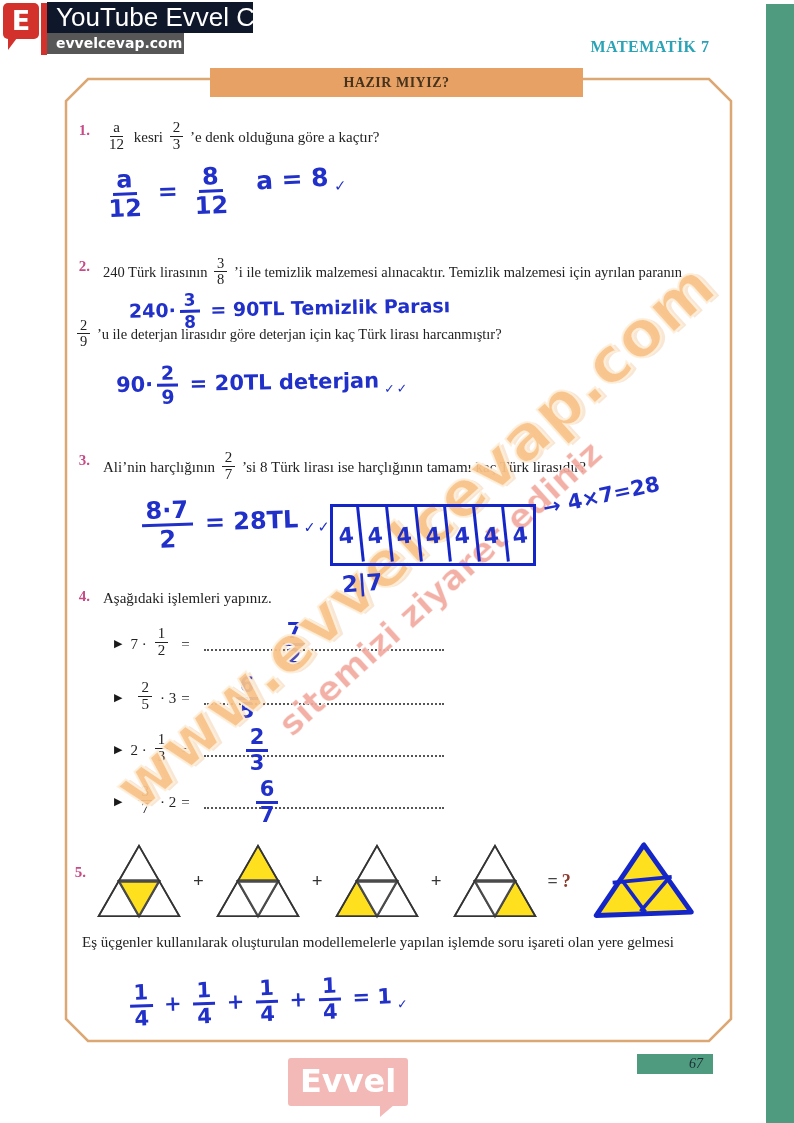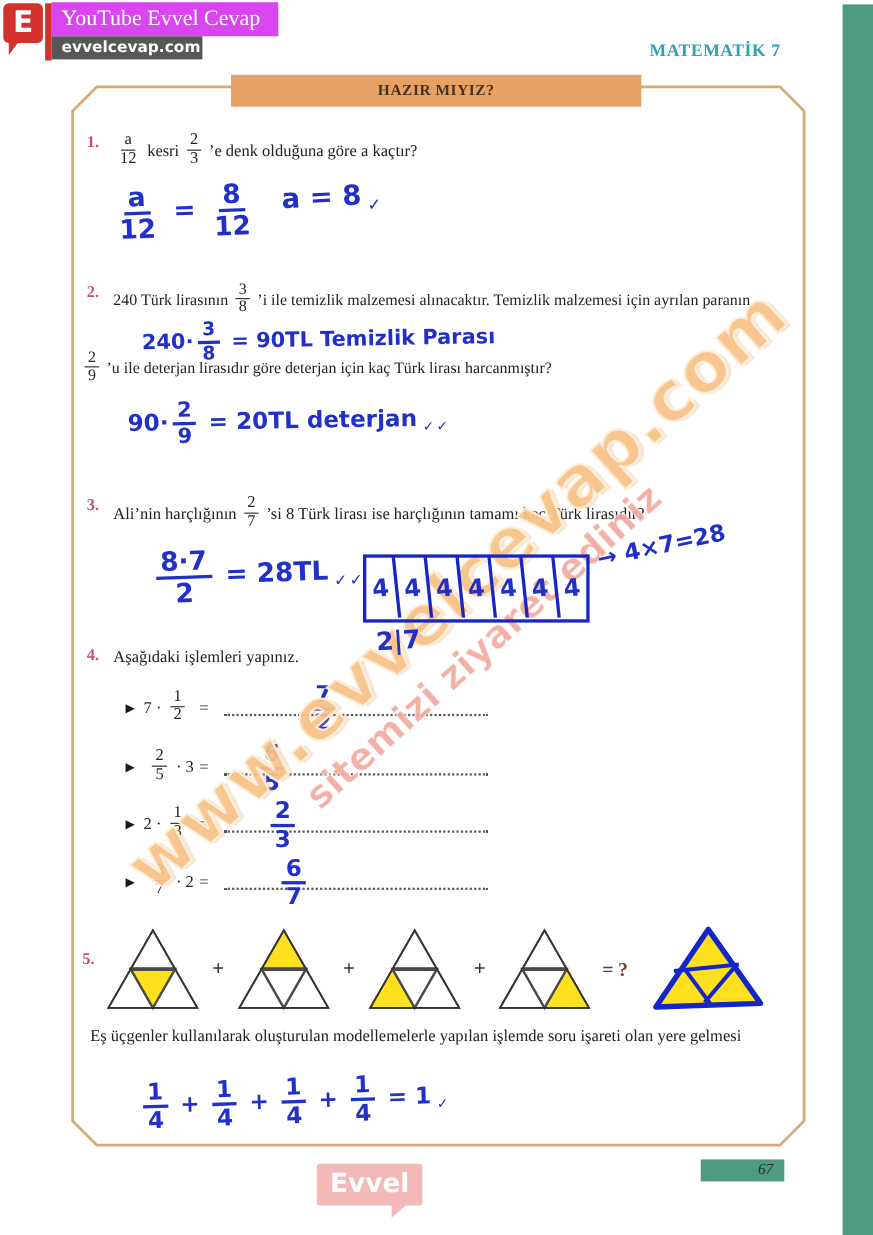--- a/index.html
+++ b/index.html
@@ -8,22 +8,22 @@
     font-family:"Liberation Serif", serif;color:#222;overflow:hidden;
   }
   
   .teal-bar{position:absolute;right:0;top:4px;width:28px;height:1119px;background:#4E9B80;}
   
   .banner{position:absolute;left:0;top:0;z-index:60;}
   .e-badge{position:absolute;left:3px;top:3px;width:36px;height:36px;background:#D3312C;border-radius:5px;
     color:#fff;font-family:"DejaVu Sans",sans-serif;font-weight:bold;font-size:27px;text-align:center;line-height:36px;}
   .e-tail{position:absolute;left:8px;top:38px;width:0;height:0;border-left:9px solid #D3312C;border-bottom:12px solid transparent;}
   .red-stripe{position:absolute;left:41px;top:3px;width:6px;height:52px;background:#D3312C;}
-  .chan-box{position:absolute;left:47px;top:2px;width:206px;height:31px;background:#d946ef;
-    color:#fff;font-family:Liberation Serif, serif;font-size:20px;line-height:31px;padding-left:9px;box-sizing:border-box;white-space:nowrap;}
+  .chan-box{position:absolute;left:47px;top:2px;width:206px;height:31px;background:#0f172a;
+    color:#fff;font-family:Liberation Sans, sans-serif;font-size:26px;line-height:31px;padding-left:9px;box-sizing:border-box;white-space:nowrap;}
   .site-box{position:absolute;left:47px;top:33px;width:137px;height:21px;background:#575757;
     color:#fff;font-family:"DejaVu Sans",sans-serif;font-weight:bold;font-size:14px;line-height:21px;padding-left:9px;box-sizing:border-box;}
   
   .book-title{position:absolute;left:560px;top:38px;width:180px;text-align:center;
     color:#2AA3B6;font-weight:bold;font-size:16px;letter-spacing:.5px;}
   
   .frame-svg{position:absolute;left:60px;top:70px;}
   .hazir-box{position:absolute;left:210px;top:68px;width:373px;height:29px;background:#E7A164;
     text-align:center;line-height:29px;font-weight:bold;font-size:14px;color:#45331E;letter-spacing:.5px;}
   
@@ -60,21 +60,21 @@
   svg .tpart.shaded{fill:#FFE01E;}
   
   .wm{position:absolute;z-index:30;pointer-events:none;font-family:"DejaVu Sans",sans-serif;font-weight:bold;text-align:center;white-space:nowrap;}
   .wm1{left:5px;top:500px;width:820px;font-size:63px;letter-spacing:1px;color:rgba(247,194,137,.92);
     transform:rotate(-42deg);-webkit-text-stroke:2px rgba(253,240,219,.9);text-shadow:3px 3px 0 rgba(233,160,90,.25);}
   .wm2{left:150px;top:568px;width:580px;font-size:34px;color:rgba(242,167,156,.9);
     transform:rotate(-42deg);-webkit-text-stroke:1px rgba(255,255,255,.55);}
   
   .brand{position:absolute;left:288px;top:1058px;display:flex;align-items:center;gap:10px;z-index:10;}
   .brand-first{position:relative;background:#F2B9B7;color:#fff;font-family:"DejaVu Sans",sans-serif;font-weight:bold;
-    font-size:24px;padding:4px 12px 6px;border-radius:3px;}
+    font-size:32px;padding:4px 12px 6px;border-radius:3px;}
   .brand-tail{position:absolute;right:14px;bottom:-11px;width:0;height:0;border-top:12px solid #F2B9B7;border-right:14px solid transparent;}
   .brand-second{color:#BDBDBD;font-family:"DejaVu Sans",sans-serif;font-weight:bold;font-size:30px;}
   .pagebox{position:absolute;left:637px;top:1054px;width:76px;height:20px;background:#4E9B80;
     text-align:right;line-height:20px;padding-right:10px;box-sizing:border-box;
     font-style:italic;font-size:14px;color:#1f2d33;z-index:10;}
   .rot-note{transform:rotate(-12deg);}
 </style>
 </head>
 <body>
 

